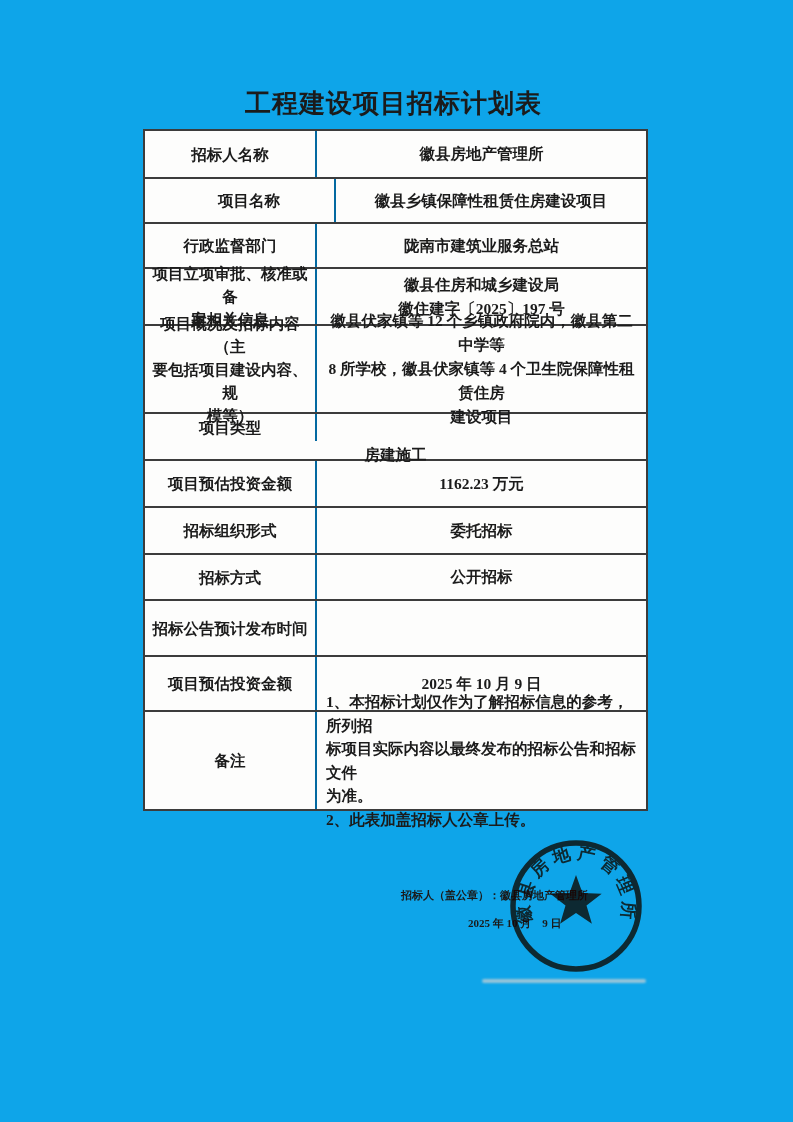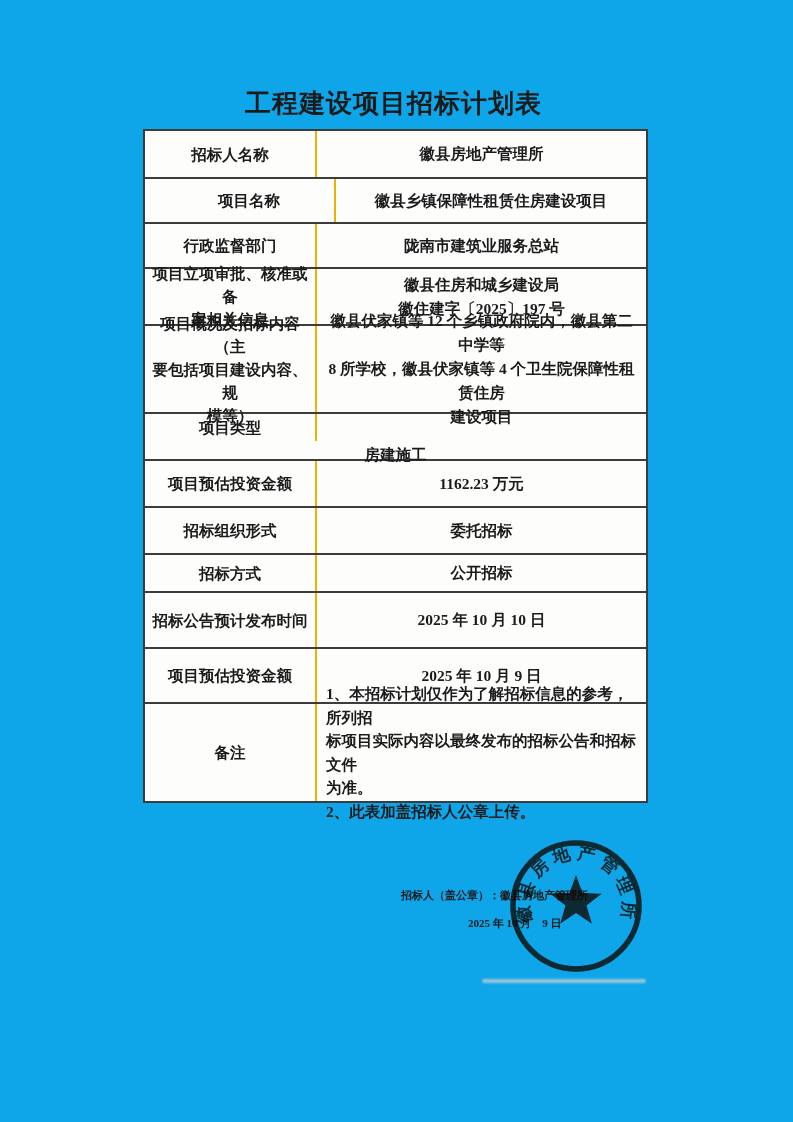--- a/index.html
+++ b/index.html
@@ -37,39 +37,39 @@
   .t-row { display: flex; box-sizing: border-box; border-top: 2px solid #3c3c3c; }
   .t-row:first-child { border-top: none; }
   .t-row:nth-child(1)  { height: 46px; }
   .t-row:nth-child(2)  { height: 45px; padding-left: 19px; }
   .t-row:nth-child(3)  { height: 45px; }
   .t-row:nth-child(4)  { height: 57px; }
   .t-row:nth-child(5)  { height: 88px; }
   .t-row:nth-child(6)  { height: 47px; flex-direction: column; }
   .t-row:nth-child(7)  { height: 47px; }
   .t-row:nth-child(8)  { height: 47px; }
-  .t-row:nth-child(9)  { height: 38px; }
+  .t-row:nth-child(9)  { height: 46px; }
   .t-row:nth-child(10) { height: 56px; }
   .t-row:nth-child(11) { height: 55px; }
   .t-row:nth-child(12) { height: 99px; }
   .cell {
     display: flex;
     align-items: center;
     justify-content: center;
     box-sizing: border-box;
     white-space: pre-line;
     font-size: 15.5px;
     font-weight: 600;
     line-height: 23px;
     text-align: center;
     padding: 2px 6px;
   }
   .cell-label {
     width: 172px;
-    border-right: 2px solid #eab308;
+    border-right: 2px solid #0369a1;
     flex: none;
   }
   .cell-value { flex: 1; line-height: 24px; padding: 2px 10px; }
   .t-row.row-remarks .cell-value {
     justify-content: flex-start;
     text-align: left;
     line-height: 23.5px;
     padding-left: 9px;
   }
   .sig-line {
@@ -147,21 +147,20 @@
     <div class="t-row">
       <div class="cell cell-label">招标组织形式</div>
       <div class="cell cell-value">委托招标</div>
     </div>
     <div class="t-row">
       <div class="cell cell-label">招标方式</div>
       <div class="cell cell-value">公开招标</div>
     </div>
     <div class="t-row">
       <div class="cell cell-label">招标公告预计发布时间</div>
-      <div class="cell cell-value">2025 年 10 月 10 日</div>
     </div>
     <div class="t-row">
       <div class="cell cell-label">项目预估投资金额</div>
       <div class="cell cell-value">2025 年 10 月 9 日</div>
     </div>
     <div class="t-row row-remarks">
       <div class="cell cell-label">备注</div>
       <div class="cell cell-value">1、本招标计划仅作为了解招标信息的参考，所列招
 标项目实际内容以最终发布的招标公告和招标文件
 为准。

